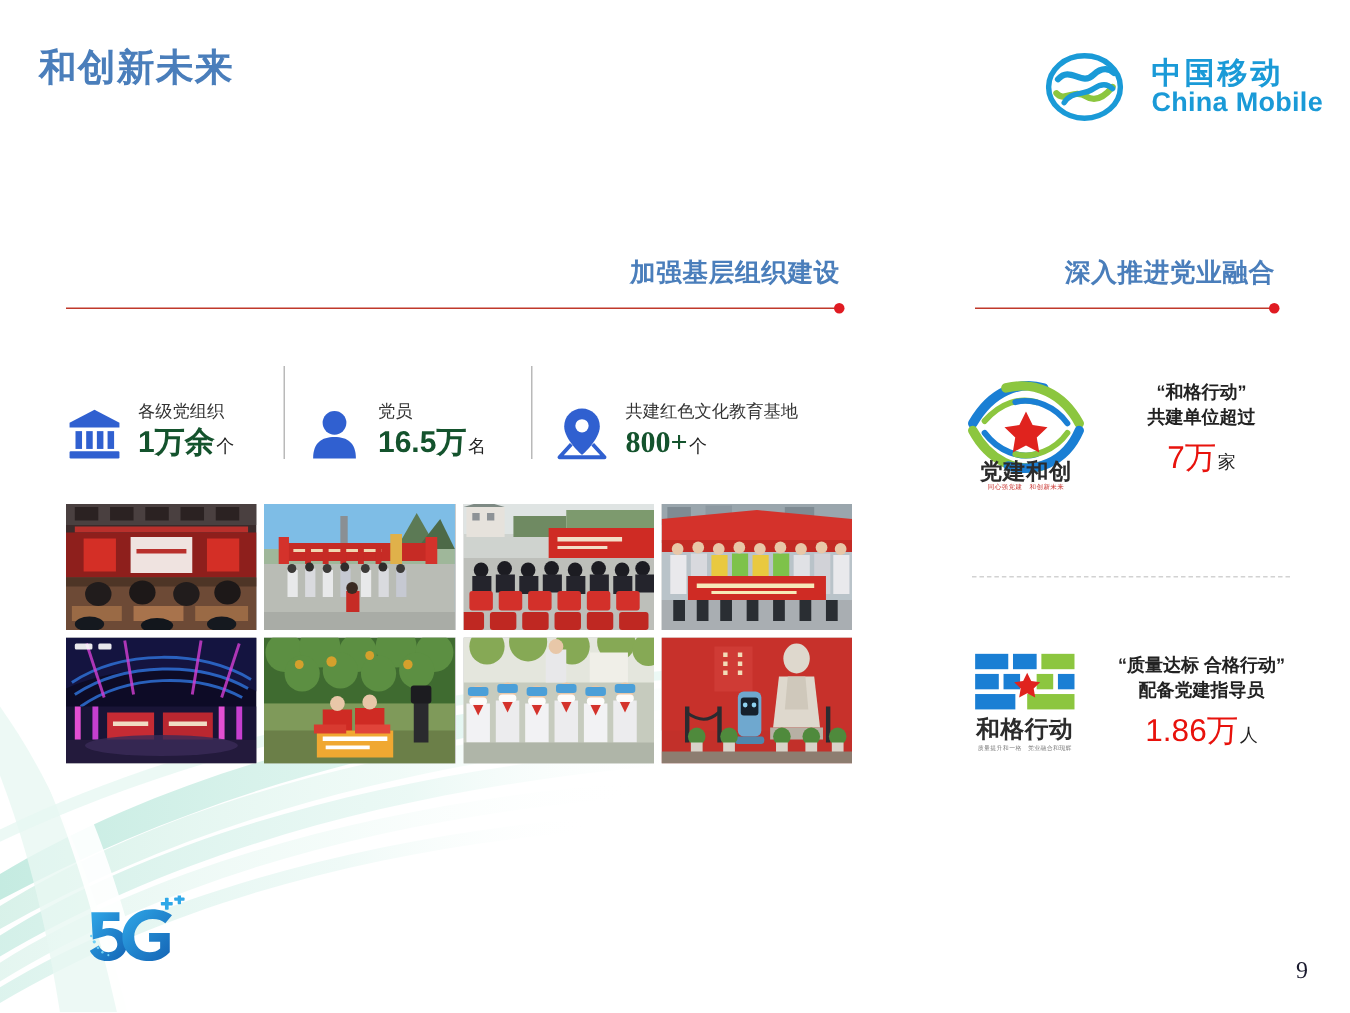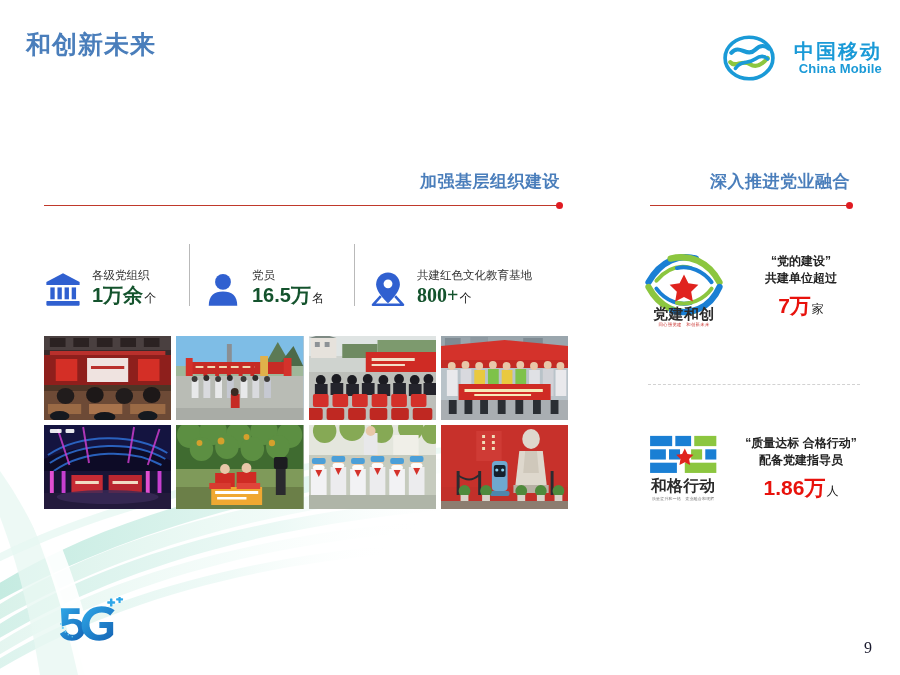--- a/index.html
+++ b/index.html
@@ -39,21 +39,21 @@
     display: flex;
     align-items: center;
     gap: 19px;
   }
   #brand-logo .emblem { width: 52px; height: 52px; flex: none; }
   #brand-logo .brand-text { line-height: 1.02; }
   #brand-logo .brand-cn {
     font-size: 20px; font-weight: bold; color: #1a9ad7; letter-spacing: 2px;
   }
   #brand-logo .brand-en {
-    font-size: 13px; font-weight: bold; color: #1a9ad7; letter-spacing: 0.2px; text-align: right;
+    font-size: 18px; font-weight: bold; color: #1a9ad7; letter-spacing: 0.2px;
   }
 
   
   .section-head { position: absolute; text-align: right; }
   .section-head .sh-title {
     font-size: 17px; font-weight: bold; color: #4a7ebb; letter-spacing: 0.5px;
     white-space: nowrap;
   }
   .section-head .sh-rule {
     position: relative;
@@ -150,21 +150,21 @@
     font-size: 12px;
     color: #222222;
     white-space: nowrap;
     font-weight: bold;
   }
   .promo .promo-stat {
     margin-top: 3px;
     white-space: nowrap;
   }
   .promo .promo-num {
-    font-size: 21px; font-weight: bold; color: #e8120c;
+    font-size: 21px; font-weight: normal; color: #e8120c;
   }
   .promo .promo-unit {
     font-size: 12px; color: #222222; margin-left: 1px;
   }
   #promo-divider {
     position: absolute;
     left: 648px; top: 384px;
     width: 212px; height: 0;
     border-top: 1px dashed #d2d2d2;
   }
@@ -662,21 +662,21 @@
         <path d="M20,44 C34,28 50,24 64,28" stroke="#8cc63f" stroke-width="5"></path>
         <path d="M46,28 C62,24 80,32 90,46" stroke="#1a7fd4" stroke-width="5"></path>
         <path d="M20,54 C32,70 50,76 64,72" stroke="#1a7fd4" stroke-width="5"></path>
         <path d="M46,72 C62,76 80,68 90,54" stroke="#8cc63f" stroke-width="5"></path>
       </g>
       <path d="M55 36 L60.6 47.4 L73.2 49.2 L64.1 58 L66.2 70.5 L55 64.6 L43.8 70.5 L45.9 58 L36.8 49.2 L49.4 47.4 Z" fill="#e0231e"></path>
       <text x="55" y="93" font-family="'Liberation Sans', sans-serif" font-size="19" font-weight="bold" fill="#2b2b2b" text-anchor="middle" letter-spacing="0.5">党建和创</text>
       <text x="55" y="101.5" font-family="'Liberation Sans', sans-serif" font-size="5.5" fill="#c9302c" text-anchor="middle" letter-spacing="0.4">同心强党建　和创新未来</text>
     </svg>
     <div class="promo-text">
-      <div class="promo-line">“党的建设”</div>
+      <div class="promo-line">“和格行动”</div>
       <div class="promo-line">共建单位超过</div>
       <div class="promo-stat">
         <span class="promo-num">7万</span><span class="promo-unit">家</span>
       </div>
     </div>
   </div>
 
   <div id="promo-divider"></div>
 
   <div class="promo" id="promo-2">

